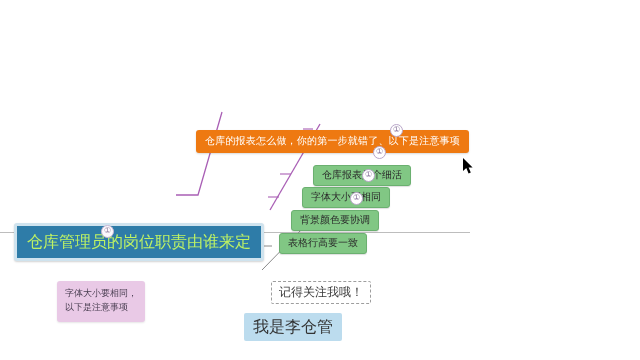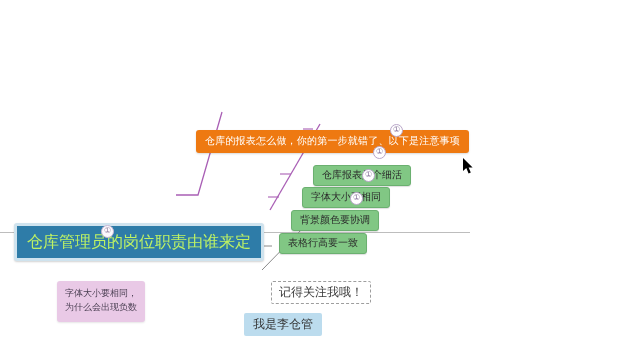--- a/index.html
+++ b/index.html
@@ -124,21 +124,21 @@
     border-radius: 2px;
   }
 
   
   .node-signature {
     left: 244px;
     top: 269px;
     padding: 4px 9px;
     background: #bcdcee;
     color: #333333;
-    font-size: 12px;
+    font-size: 16px;
     border-radius: 2px;
   }
 
   
   #cursor {
     position: absolute;
     left: 463px;
     top: 158px;
     width: 12px;
     height: 18px;
@@ -192,21 +192,21 @@
   <div class="tip-badge" style="left:362px; top:169px;">①</div>
 
   <div class="node node-tip" style="left:279px; top:189px;">
     <span>表格行高要一致</span>
   </div>
   <div class="tip-badge" style="left:350px; top:192px;">①</div>
 
   <div class="note-badge">①</div>
   <div class="node node-note">
     <div>字体大小要相同，</div>
-    <div>为什么会出现负数</div>
+    <div>以下是注意事项</div>
   </div>
 
   <div class="node node-dashed">
     <span>记得关注我哦！</span>
   </div>
 
   <div class="node node-signature">
     <span>我是李仓管</span>
   </div>
 

